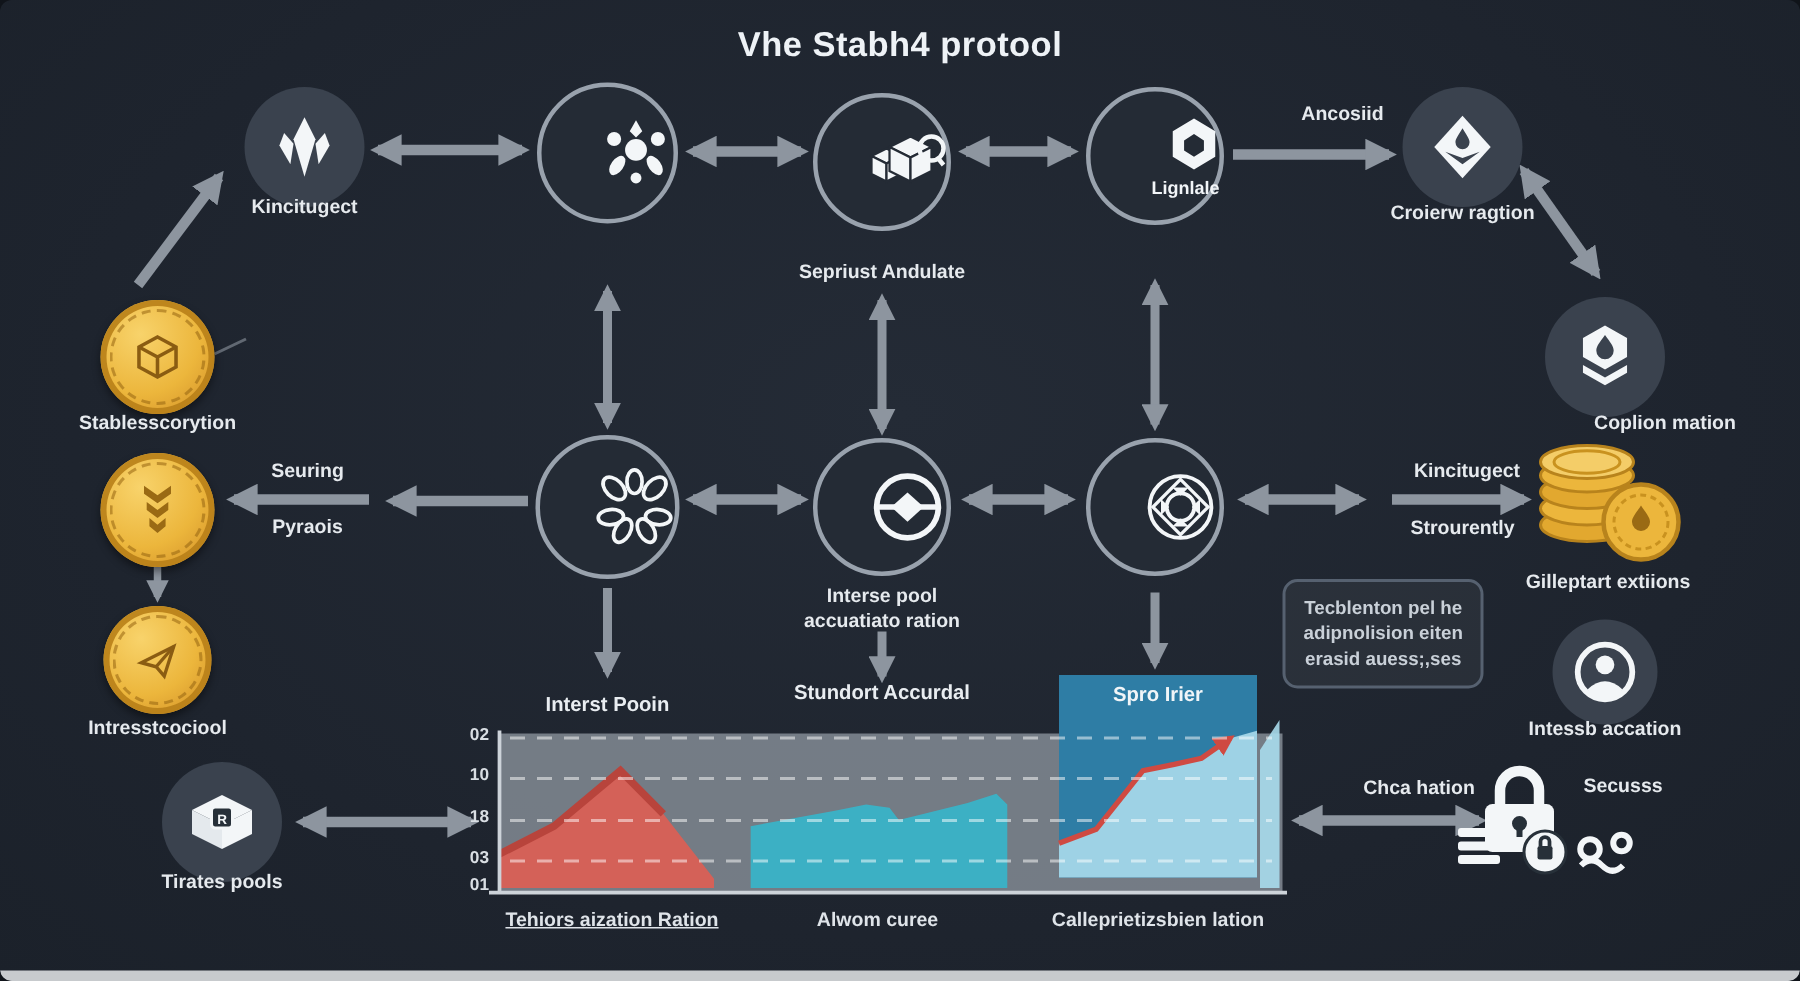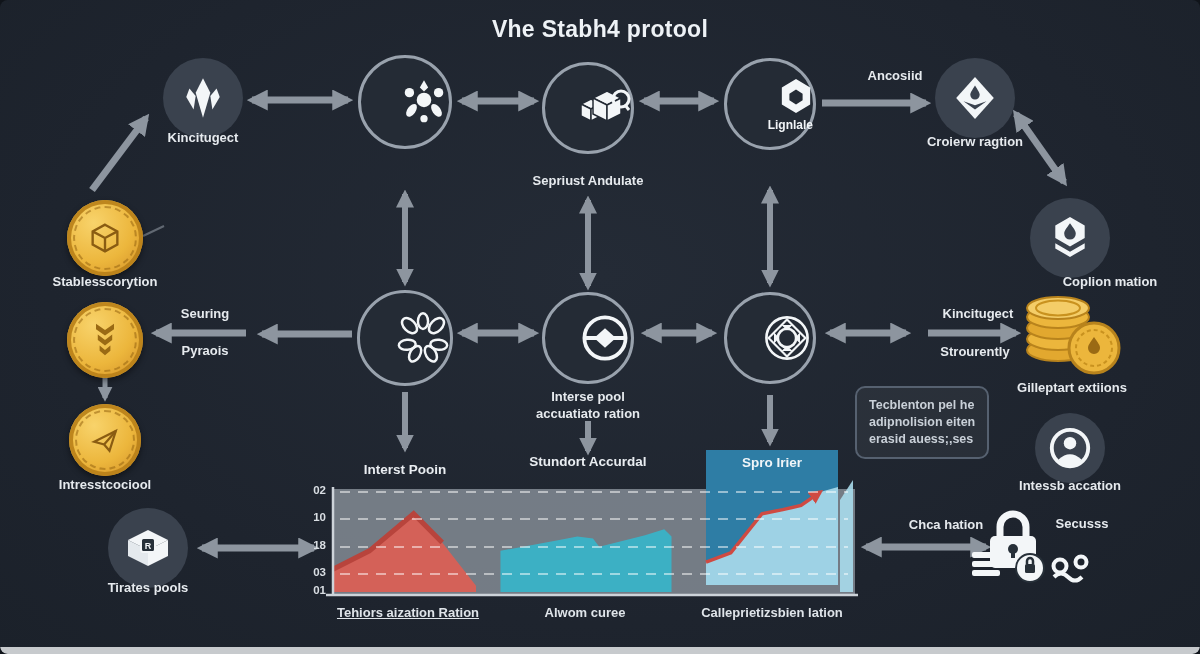--- a/index.html
+++ b/index.html
@@ -264,21 +264,21 @@
         <ellipse cx="50" cy="26" rx="31" ry="11" fill="#f4cd68"></ellipse>
         <ellipse cx="50" cy="26" rx="22" ry="7.5" fill="none" stroke="#c9921f"></ellipse>
       </g>
       <circle cx="86" cy="66" r="25" fill="#ecb63c" stroke="#b8831c" stroke-width="3"></circle>
       <circle cx="86" cy="66" r="18" fill="none" stroke="#c9921f" stroke-width="2" stroke-dasharray="4 3"></circle>
       <path d="M86 55 C90 61 92 63 92 66 A6 6 0 1 1 80 66 C80 63 82 61 86 55 Z" fill="#9a6a14"></path>
     </svg>
   </div>
   <div class="lbl" style="left:1072px;top:380px;">Gilleptart extiions</div>
 
-  <div class="callout" style="left:855px;top:386px;">
+  <div class="callout" style="left:855px;top:386px;text-align:center;">
     <div>Tecblenton pel he</div>
     <div>adipnolision eiten</div>
     <div>erasid auess;,ses</div>
   </div>
 
   <div class="node-fill" style="left:1035px;top:413px;width:70px;height:70px;">
     <svg width="46" height="46" viewBox="0 0 48 48">
       <circle cx="24" cy="24" r="19" fill="none" stroke="#f3f6f8" stroke-width="4"></circle>
       <circle cx="24" cy="19" r="6.5" fill="#f3f6f8"></circle>
       <path d="M12 36 Q24 25 36 36 L33 41 Q24 45 15 41 Z" fill="#f3f6f8"></path>

